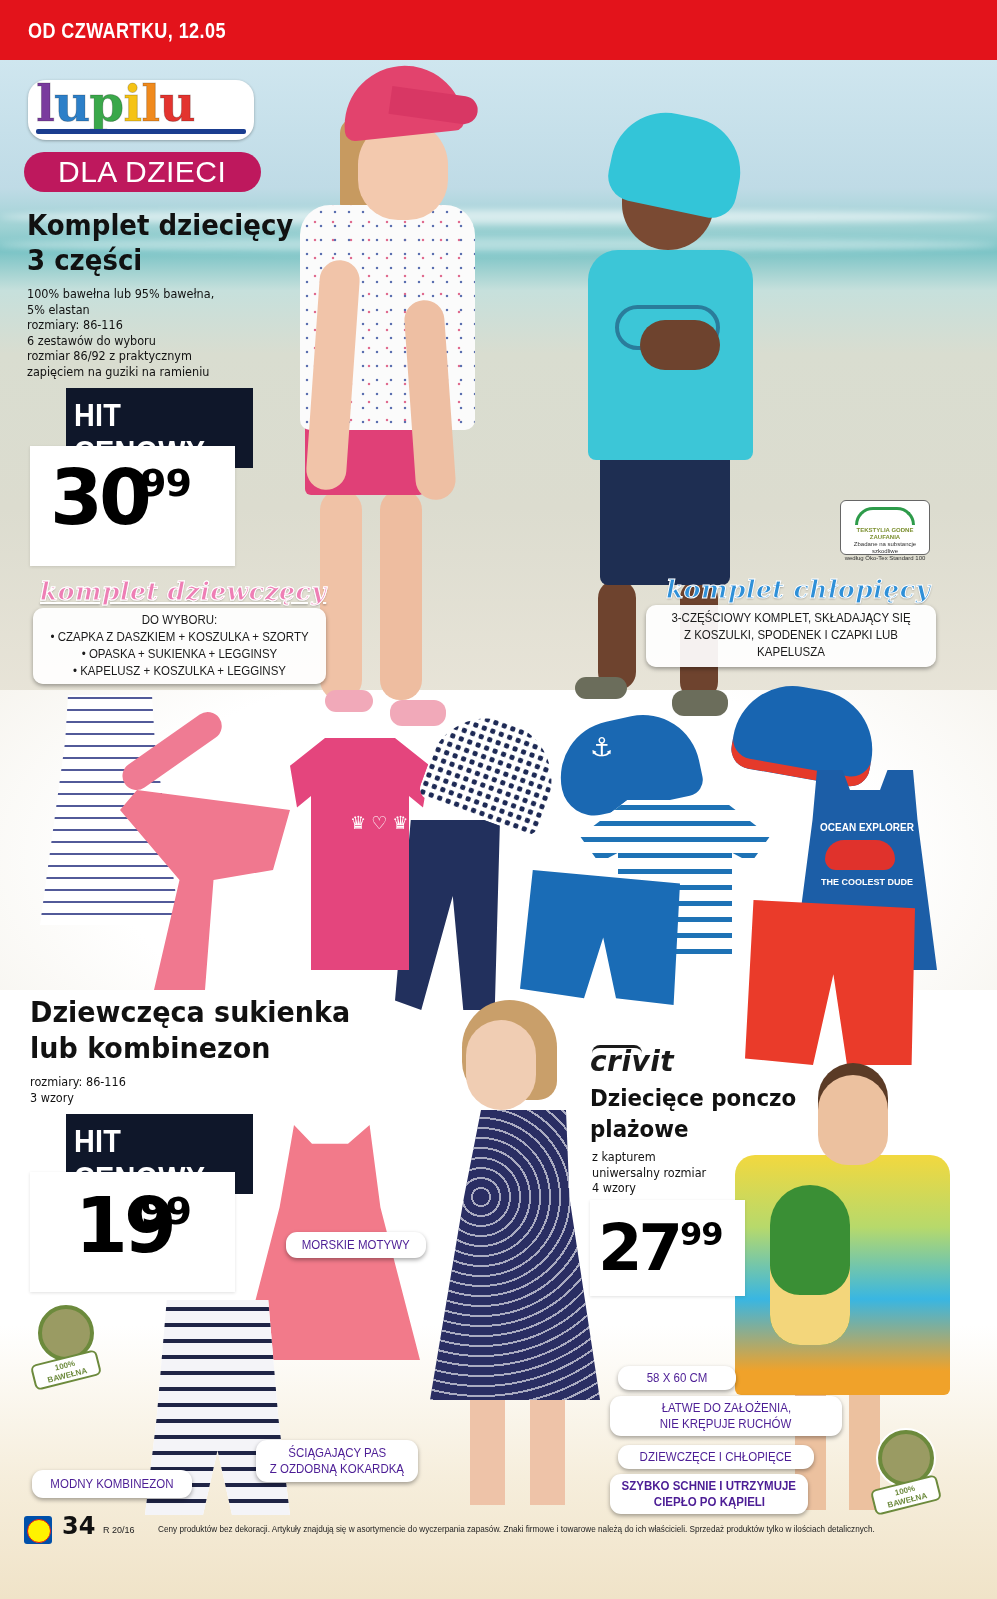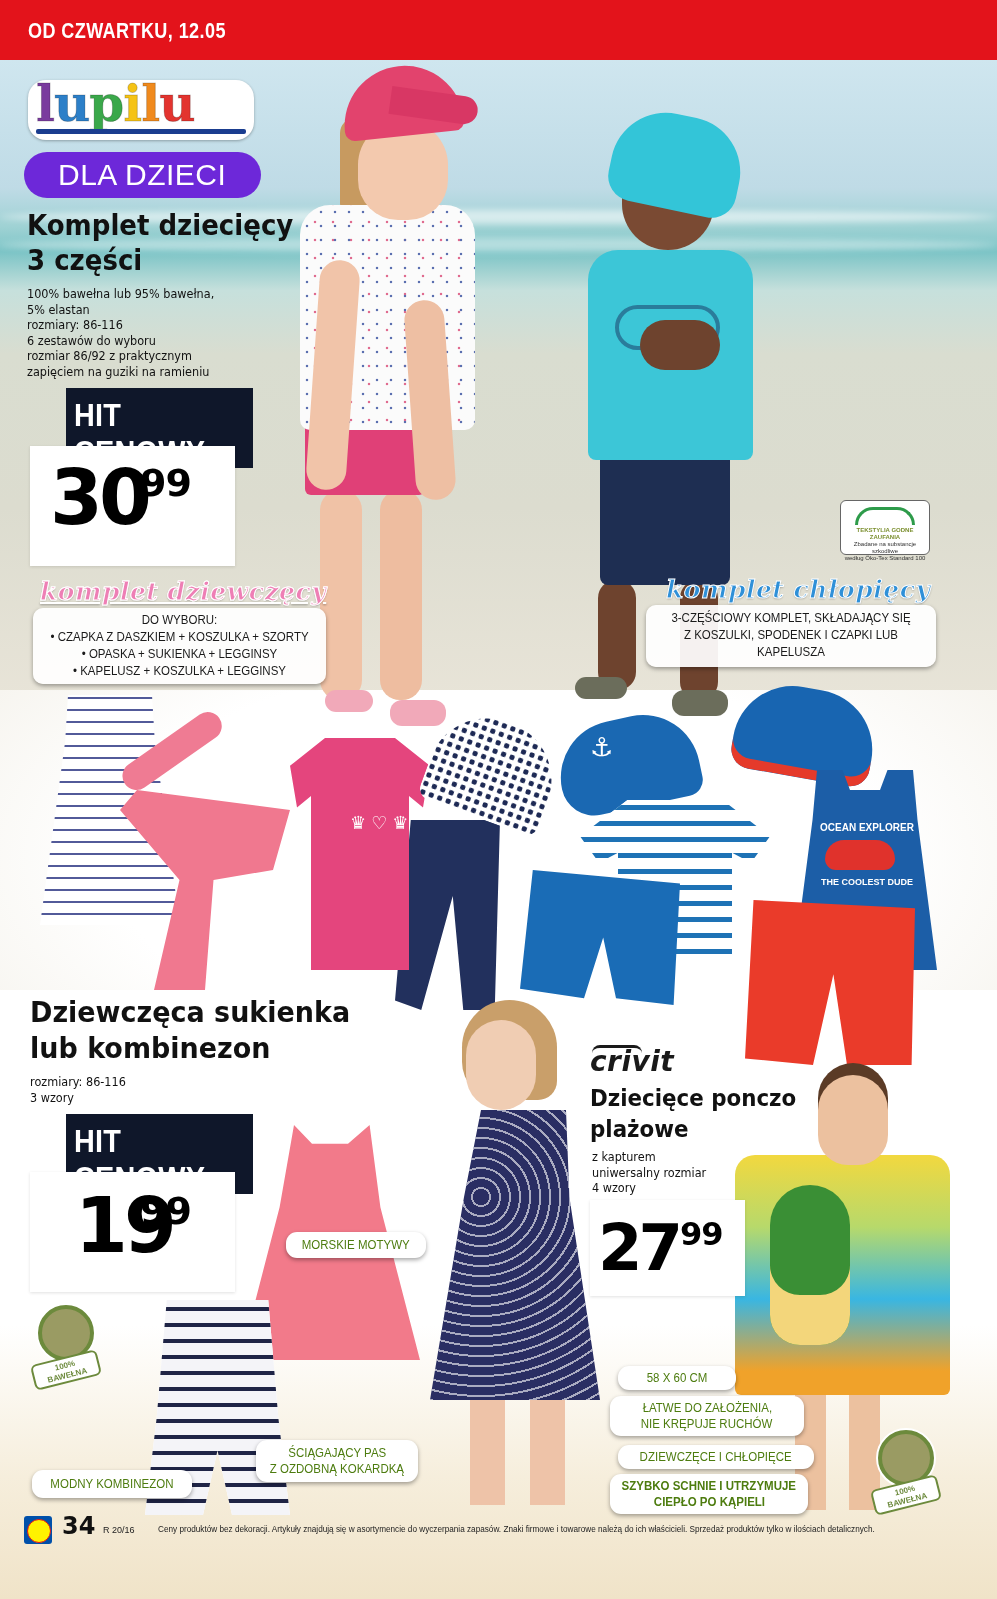--- a/index.html
+++ b/index.html
@@ -24,41 +24,41 @@
     background: radial-gradient(ellipse at 50% 40%, #ffffff 55%, #f3f0e8 100%); }
   .lower-area { left: 0; top: 990px; width: 997px; height: 609px;
     background: linear-gradient(180deg, #ffffff 0%, #ffffff 55%, #f6eedc 80%, #f0e3c8 100%); }
 
   
   .logo { left: 28px; top: 80px; width: 226px; height: 60px; background: #fff; border-radius: 18px; box-shadow: 0 1px 3px rgba(0,0,0,0.3); }
   .logo-letters { left: 36px; top: 74px; font-family: "DejaVu Serif", serif; font-weight: bold; font-size: 50px; letter-spacing: -1px; }
   .logo-letters span { display: inline-block; -webkit-text-stroke: 1px rgba(0,0,0,0.2); }
   .logo-bar { left: 36px; top: 129px; width: 210px; height: 5px; background: #1a3d8f; border-radius: 2px; }
 
-  .pill { left: 24px; top: 152px; width: 237px; height: 46px; background: #6d28d9; border-radius: 25px; color: #fff; font-size: 30px; display: flex; align-items: center; padding-left: 34px; letter-spacing: 0.5px; }
+  .pill { left: 24px; top: 152px; width: 237px; height: 40px; background: #be185d; border-radius: 25px; color: #fff; font-size: 30px; display: flex; align-items: center; padding-left: 34px; letter-spacing: 0.5px; }
 
   .title { font-family: "DejaVu Sans", sans-serif; font-weight: bold; color: #111; line-height: 1.25; }
   .t1 { left: 27px; top: 208px; font-size: 28px; transform: scaleX(0.93); transform-origin: left top; }
   .desc { font-family: "DejaVu Sans", sans-serif; font-size: 12.5px; line-height: 15.5px; color: #111; transform: scaleX(0.9); transform-origin: left top; }
   .d1 { left: 27px; top: 286px; }
 
   .hit { background: #0f172a; color: #fff; font-weight: bold; font-size: 32px; letter-spacing: 0.3px; padding-left: 8px; display: flex; align-items: center; padding-top: 12px; }
   .hit span { display: inline-block; transform: scaleX(0.9); transform-origin: left center; }
   .price-box { background: #fff; box-shadow: 0 1px 3px rgba(0,0,0,0.12); }
   .price-int { font-family: "DejaVu Sans", sans-serif; font-weight: bold; font-size: 76px; letter-spacing: -4px; line-height: 1; color: #000; }
   .price-dec { font-family: "DejaVu Sans", sans-serif; font-weight: bold; font-size: 38px; letter-spacing: -1px; line-height: 1; color: #000; }
 
   .script { font-family: "DejaVu Serif", serif; font-style: italic; font-weight: bold; font-size: 25px; letter-spacing: 0.5px; }
   .script-pink { color: #ee7fb5; -webkit-text-stroke: 1px #fff; text-shadow: 0 1px 2px rgba(0,0,0,0.35); }
   .script-blue { color: #2f90d8; -webkit-text-stroke: 1px #fff; text-shadow: 0 1px 2px rgba(0,0,0,0.35); }
 
   .info-box { background: rgba(255,255,255,0.93); border-radius: 10px; box-shadow: 0 2px 4px rgba(0,0,0,0.35); text-align: center; font-size: 12.5px; line-height: 17px; color: #1a1a1a; text-transform: uppercase; }
   .info-box .ln { display: block; transform: scaleX(0.92); }
 
-  .tag { background: #fff; border-radius: 11px; box-shadow: 0 2px 4px rgba(0,0,0,0.35); font-size: 12.5px; color: #4d7c0f; display: flex; align-items: center; justify-content: center; text-align: center; line-height: 16px; text-transform: uppercase; }
+  .tag { background: #fff; border-radius: 11px; box-shadow: 0 2px 4px rgba(0,0,0,0.35); font-size: 12.5px; color: #4c1d95; display: flex; align-items: center; justify-content: center; text-align: center; line-height: 16px; text-transform: uppercase; }
   .tag .ln { display: block; transform: scaleX(0.92); }
   .tag.bold { font-weight: bold; }
 
   
   .shape { position: absolute; }
   .girl-hat { left: 342px; top: 66px; width: 120px; height: 70px; background: #e2436d; border-radius: 60px 60px 10px 10px; transform: rotate(-6deg); }
   .girl-hat-brim { left: 390px; top: 92px; width: 88px; height: 28px; background: #d83764; border-radius: 0 40px 40px 0; transform: rotate(8deg); }
   .girl-face { left: 358px; top: 120px; width: 90px; height: 100px; background: #f3c9ae; border-radius: 45px 45px 40px 40px; }
   .girl-hair { left: 340px; top: 118px; width: 30px; height: 100px; background: #c79a60; border-radius: 20px; }
   .girl-shirt { left: 300px; top: 205px; width: 175px; height: 225px; background: #fbfbfb; border-radius: 30px 30px 10px 10px;
@@ -314,21 +314,21 @@
   <div>4 wzory</div>
 </div>
 
 <div class="abs price-box" style="left:590px; top:1200px; width:155px; height:96px;"></div>
 <div class="abs price-int" style="left:598px; top:1216px; font-size:64px;">27</div>
 <div class="abs price-dec" style="left:680px; top:1218px; font-size:32px;">99</div>
 
 <div class="abs tag" style="left:618px; top:1366px; width:118px; height:24px;">
     <span class="ln">58 X 60 CM</span>
   </div>
-<div class="abs tag" style="left:610px; top:1396px; width:194px; height:40px; flex-direction:column;">
+<div class="abs tag" style="left:610px; top:1396px; width:232px; height:40px; flex-direction:column;">
   <span class="ln">ŁATWE DO ZAŁOŻENIA,</span>
   <span class="ln">NIE KRĘPUJE RUCHÓW</span>
 </div>
 <div class="abs tag" style="left:618px; top:1445px; width:196px; height:24px;">
     <span class="ln">DZIEWCZĘCE I CHŁOPIĘCE</span>
   </div>
 <div class="abs tag bold" style="left:610px; top:1474px; width:198px; height:40px; flex-direction:column;">
   <span class="ln">SZYBKO SCHNIE I UTRZYMUJE</span>
   <span class="ln">CIEPŁO PO KĄPIELI</span>
 </div>

